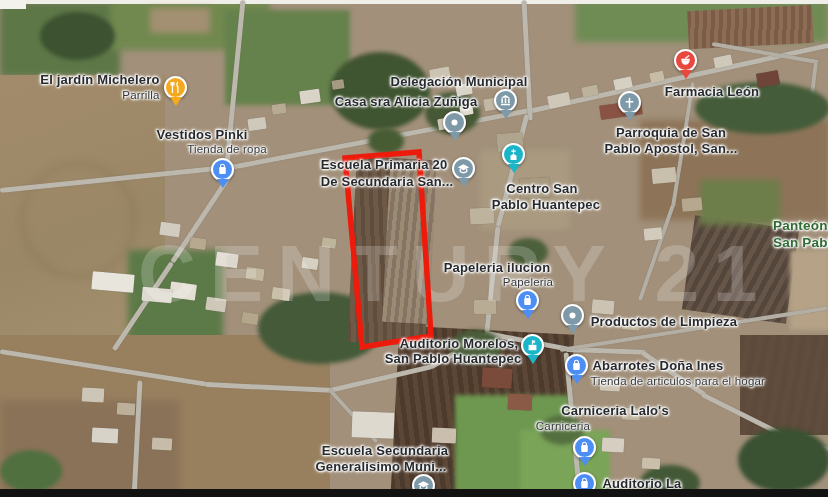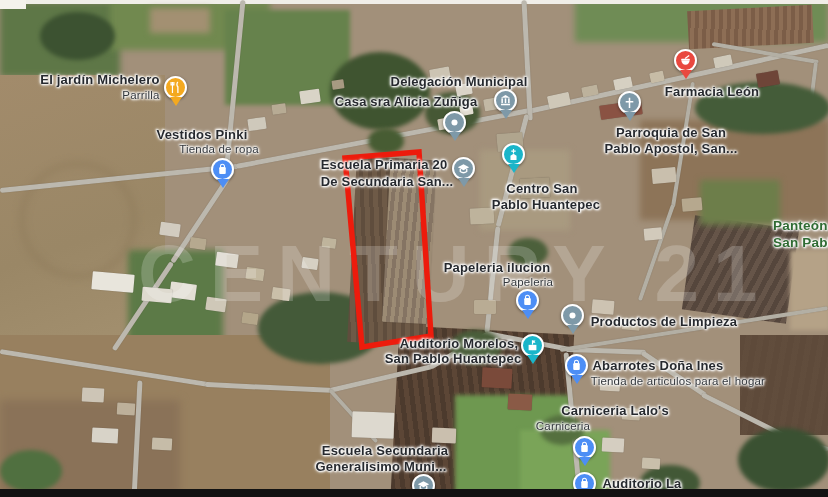--- a/index.html
+++ b/index.html
@@ -172,21 +172,21 @@
     <div class="pin" style="--c:#F4A91F;left:164px;top:76px">
       <svg viewBox="0 0 12 12">
           <path d="M3.2 1v4.2M1.9 1v2.6h2.6V1M3.2 5.2V11" stroke="#fff" stroke-width="1.1" fill="none"></path>
           <path d="M8.2 1c-1.2 1-1.2 3.4 0 4.4V11" stroke="#fff" stroke-width="1.2" fill="none"></path>
         </svg>
     </div>
   </div>
 
   <div>
     <span class="lbl" style="left:202px;top:127px">Vestidos Pinki</span>
-    <span class="lbl sub" style="left:219px;top:143px">Tienda de ropa</span>
+    <span class="lbl sub" style="left:227px;top:143px">Tienda de ropa</span>
     <div class="pin" style="--c:#4D8EF5;left:211px;top:158px">
       <svg viewBox="0 0 12 12">
           <path d="M4.2 3.8V3a1.8 1.8 0 013.6 0v.8" fill="none" stroke="#fff" stroke-width="1"></path>
           <rect x="3" y="3.8" width="6" height="6.4" rx="1" fill="#fff"></rect>
         </svg>
     </div>
   </div>
 
   <div>
     <span class="lbl" style="left:459px;top:74px">Delegación Municipal</span>

